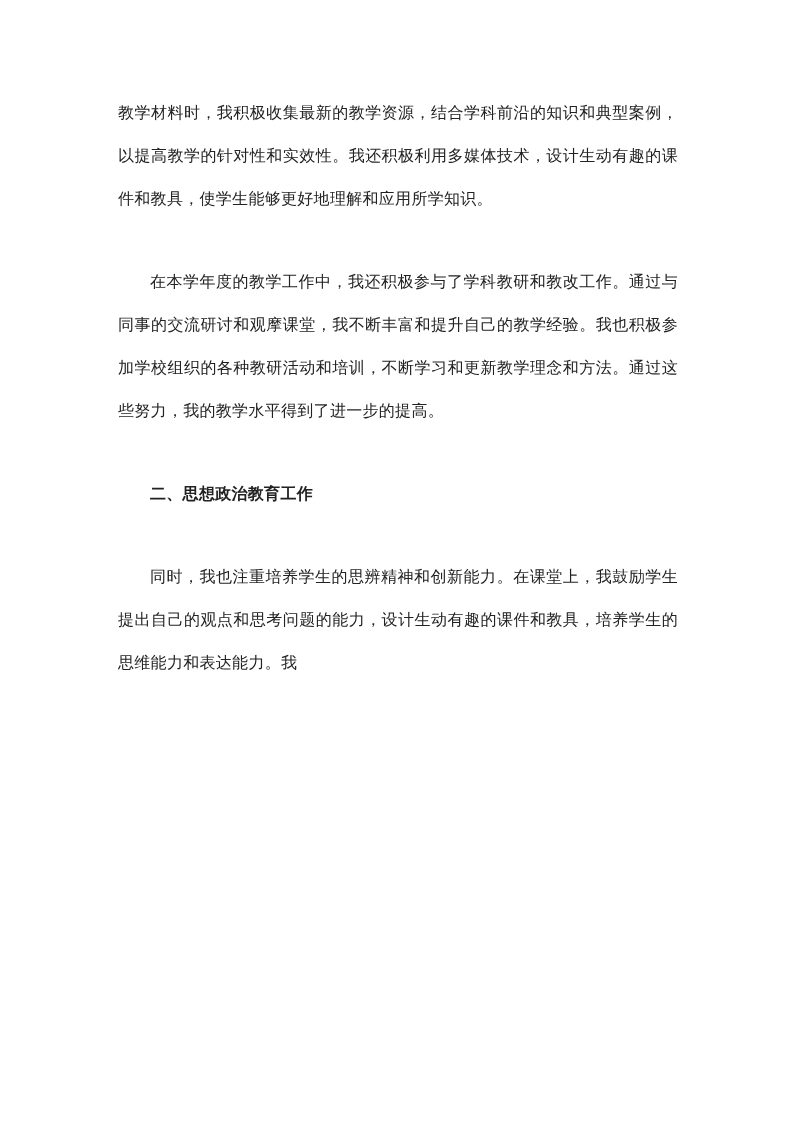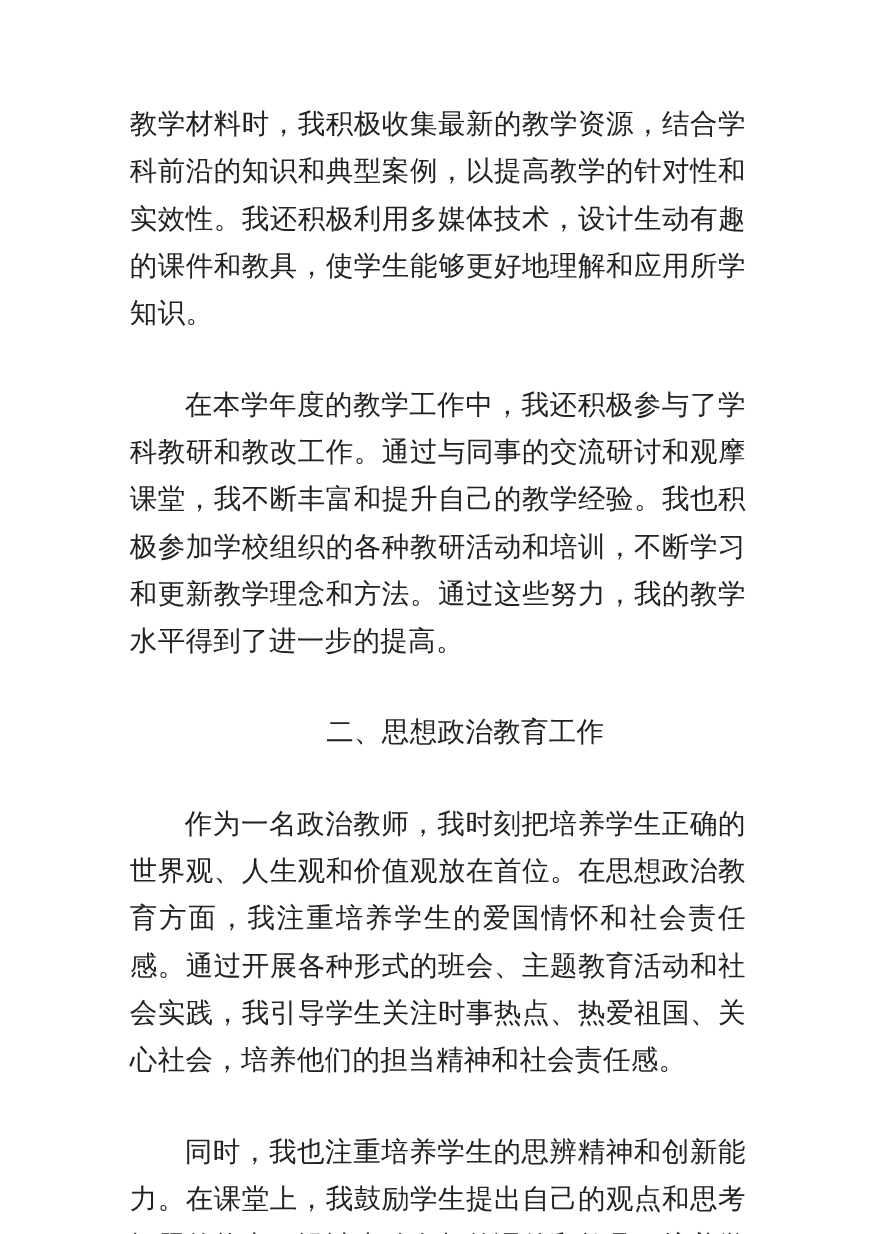--- a/index.html
+++ b/index.html
@@ -12,42 +12,42 @@
     width: 793px;
     height: 1122px;
     background: #ffffff;
     overflow: hidden;
     box-sizing: border-box;
     padding: 91px 115px 0 118px;
   }
   .doc-body p {
     margin: 0 0 40px 0;
     font-family: "DejaVu Serif", "Liberation Serif", serif;
-    font-size: 25px;
+    font-size: 16px;
     line-height: 43px;
     color: #222222;
     text-align: justify;
     text-justify: inter-ideograph;
     letter-spacing: 0.3px;
   }
   .doc-body p.indent {
     text-indent: 2em;
   }
   .doc-body p.heading {
     text-indent: 2em;
-    text-align: center;
+    text-align: left;
+    font-weight: bold;
   }
   .doc-body p:last-child {
     margin-bottom: 0;
   }
 </style>
 </head>
 <body>
 
 <div class="page">
   <div class="doc-body">
     <p>教学材料时，我积极收集最新的教学资源，结合学科前沿的知识和典型案例，以提高教学的针对性和实效性。我还积极利用多媒体技术，设计生动有趣的课件和教具，使学生能够更好地理解和应用所学知识。</p>
     <p class="indent">在本学年度的教学工作中，我还积极参与了学科教研和教改工作。通过与同事的交流研讨和观摩课堂，我不断丰富和提升自己的教学经验。我也积极参加学校组织的各种教研活动和培训，不断学习和更新教学理念和方法。通过这些努力，我的教学水平得到了进一步的提高。</p>
     <p class="heading">二、思想政治教育工作</p>
-    <p class="indent">作为一名政治教师，我时刻把培养学生正确的世界观、人生观和价值观放在首位。在思想政治教育方面，我注重培养学生的爱国情怀和社会责任感。通过开展各种形式的班会、主题教育活动和社会实践，我引导学生关注时事热点、热爱祖国、关心社会，培养他们的担当精神和社会责任感。</p>
     <p class="indent">同时，我也注重培养学生的思辨精神和创新能力。在课堂上，我鼓励学生提出自己的观点和思考问题的能力，设计生动有趣的课件和教具，培养学生的思维能力和表达能力。我</p>
   </div>
 </div>
 
 </body></html>

